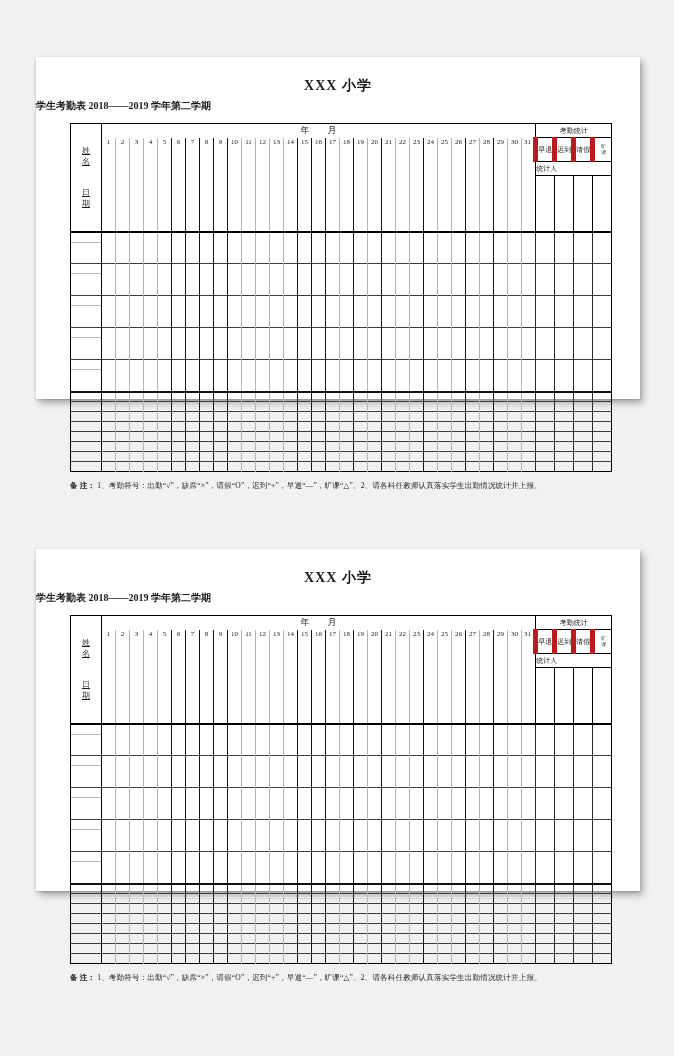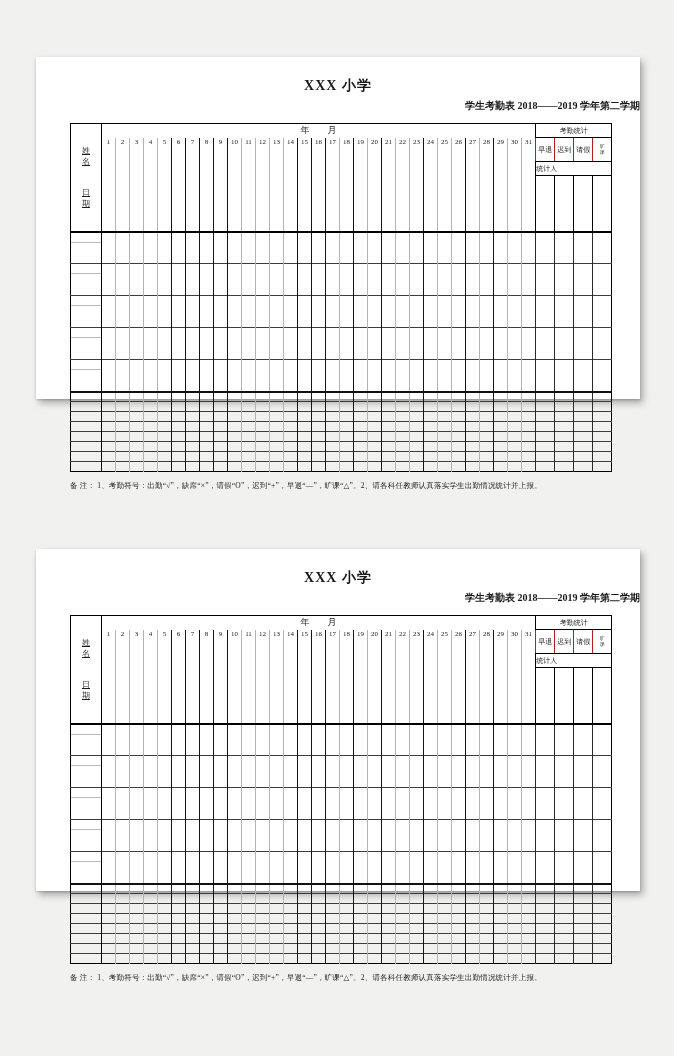--- a/index.html
+++ b/index.html
@@ -21,21 +21,21 @@
   }
   .page.p1{top:57px;}
   .page.p2{top:549px;}
 
   .title{
     position:absolute;top:20px;left:0;right:0;
     text-align:center;font-weight:bold;font-size:14px;letter-spacing:1px;
   }
   .subtitle{
     position:absolute;top:42px;left:0;right:0;
-    text-align:right;font-weight:bold;font-size:10px;
+    text-align:left;font-weight:bold;font-size:10px;
   }
 
   table.att{
     position:absolute;left:34px;top:66px;
     border-collapse:collapse;table-layout:fixed;
     width:541px;
     border:1.5px solid #000;
   }
   table.att th, table.att td{padding:0;margin:0;font-weight:normal;}
 
@@ -70,21 +70,21 @@
   th.day{
     vertical-align:top;text-align:center;
     font-size:7px;color:#222;padding-top:9px;
     border-left:1px solid #b3b3b3;
   }
   th.day:first-child{border-left:1px solid #000;}
   th.day.dk{border-left:1px solid #151515;}
   th.stat-label{
     font-size:7px;line-height:8px;text-align:center;vertical-align:middle;
     word-break:break-all;padding:1px 5px;
-    border-left:1px solid #b91c1c;border-bottom:1px solid #000;color:#222;
+    border-left:5px solid #b91c1c;border-bottom:1px solid #000;color:#222;
   }
   th.stat-label.tiny{font-size:5px;line-height:6px;padding:1px 6px;color:#444;}
   th.counter{
     font-size:7px;text-align:left;vertical-align:middle;
     border-left:1px solid #000;border-bottom:1px solid #000;color:#222;
   }
   th.stat-empty{border-left:1px solid #000;}
 
   
   tbody tr.rt{height:32px;}
@@ -103,21 +103,21 @@
   td.dc{border-left:1px solid #b3b3b3;}
   td.dc:nth-child(2){border-left:none;}
   td.dc.dk{border-left:1px solid #151515;}
   td.sc{border-left:1px solid #2a2a2a;}
 
   .note{
     position:absolute;left:34px;top:424px;right:8px;
     font-size:7.5px;letter-spacing:0.2px;color:#222;
     white-space:nowrap;overflow:hidden;
   }
-  .note b{font-weight:normal;margin-right:2px;text-align:center;}
+  .note b{font-weight:bold;margin-right:2px;text-align:center;}
 </style>
 </head>
 <body>
 
 <div class="page p1">
   <div class="title">XXX 小学</div>
   <div class="subtitle">学生考勤表 2018——2019 学年第二学期</div>
   <table class="att">
     <colgroup>
         <col style="width:31px">

